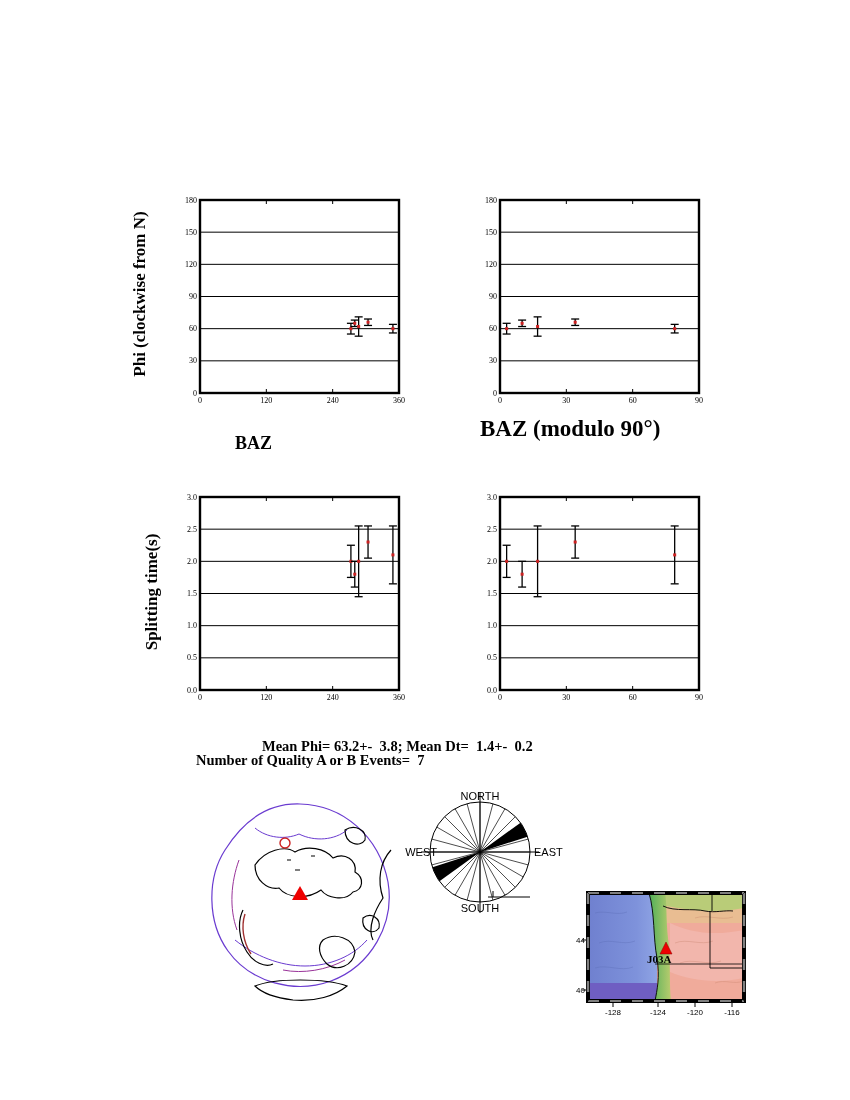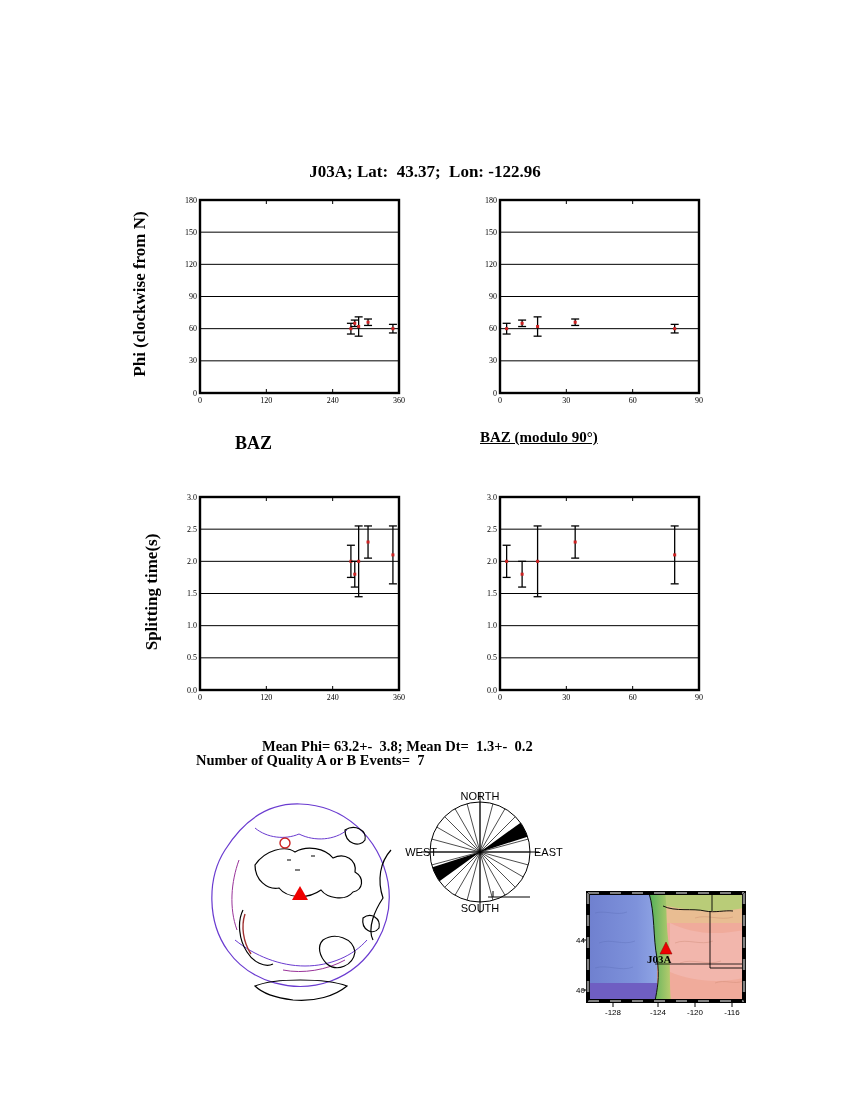--- a/index.html
+++ b/index.html
@@ -15,21 +15,20 @@
   svg text.tick{font-family:"Liberation Serif",serif;fill:#000;}
   svg text.roselab{font-family:"Liberation Sans",sans-serif;font-size:11px;fill:#000;}
   svg text.maptick{font-family:"Liberation Sans",sans-serif;font-size:8px;fill:#000;}
   svg text.stalab{font-family:"Liberation Serif",serif;font-size:11px;font-weight:bold;fill:#000;}
 </style>
 </head>
 <body>
 
 <div class="page">
 
-  <div class="abs serifb title pre" style="left:150px;top:162px;width:550px;">J03A; Lat:  43.37;  Lon: -122.96</div>
 
   <div class="abs serifb ylab" style="left:140px;top:294px;">Phi (clockwise from N)</div>
   <div class="abs serifb ylab" style="left:152px;top:592px;">Splitting time(s)</div>
 
   <svg class="abs" style="left:178px;top:188px;" width="232" height="222">
       <line x1="22" y1="172.83333333333334" x2="221" y2="172.83333333333334" stroke="#000" stroke-width="1"></line>
       <line x1="22" y1="140.66666666666669" x2="221" y2="140.66666666666669" stroke="#000" stroke-width="1"></line>
       <line x1="22" y1="108.5" x2="221" y2="108.5" stroke="#000" stroke-width="1"></line>
       <line x1="22" y1="76.33333333333334" x2="221" y2="76.33333333333334" stroke="#000" stroke-width="1"></line>
       <line x1="22" y1="44.16666666666666" x2="221" y2="44.16666666666666" stroke="#000" stroke-width="1"></line>
@@ -210,23 +209,23 @@
       <line x1="93.17777777777778" y1="73.11666666666667" x2="101.17777777777778" y2="73.11666666666667" stroke="#000000" stroke-width="1.3"></line>
       <line x1="93.17777777777778" y1="40.95000000000002" x2="101.17777777777778" y2="40.95000000000002" stroke="#000000" stroke-width="1.3"></line>
       <rect x="95.67777777777778" y="55.53333333333333" width="3" height="3" fill="#cc2020"></rect>
       <line x1="196.67777777777778" y1="98.85" x2="196.67777777777778" y2="40.94999999999999" stroke="#000000" stroke-width="1.3"></line>
       <line x1="192.67777777777778" y1="98.85" x2="200.67777777777778" y2="98.85" stroke="#000000" stroke-width="1.3"></line>
       <line x1="192.67777777777778" y1="40.94999999999999" x2="200.67777777777778" y2="40.94999999999999" stroke="#000000" stroke-width="1.3"></line>
       <rect x="195.17777777777778" y="68.39999999999998" width="3" height="3" fill="#cc2020"></rect>
     </svg>
 
   <div class="abs serifb xlab" style="left:235px;top:433px;width:150px;">BAZ</div>
-  <div class="abs serifb xlab" style="left:480px;top:429px;width:250px;font-size:15px;text-decoration:underline;">BAZ (modulo 90°)</div>
-
-  <div class="abs serifb sum pre" style="left:262px;top:739px;">Mean Phi= 63.2+-  3.8; Mean Dt=  1.3+-  0.2</div>
+  <div class="abs serifb xlab" style="left:480px;top:416px;width:250px;font-size:23px;">BAZ (modulo 90°)</div>
+
+  <div class="abs serifb sum pre" style="left:262px;top:739px;">Mean Phi= 63.2+-  3.8; Mean Dt=  1.4+-  0.2</div>
   <div class="abs serifb sum pre" style="left:196px;top:753px;">Number of Quality A or B Events=  7</div>
 
   <svg class="abs" style="left:195px;top:790px;" width="215" height="228">
     <g fill="none" stroke="#6a3bd0" stroke-width="1.2">
       <path d="M105,14 C148,15 184,46 193,92 C200,134 176,176 136,191 C100,204 56,193 33,161 C12,132 12,88 30,60 C50,28 74,13 105,14 Z"></path>
       <path d="M40,150 C60,166 85,176 110,176 C135,176 158,166 172,150" stroke-width="1"></path>
       <path d="M60,38 C72,48 90,50 104,44 C120,52 140,50 152,40" stroke-width="1"></path>
     </g>
     <g fill="none" stroke="#993399" stroke-width="1">
       <path d="M44,70 C36,92 34,118 42,140"></path>

